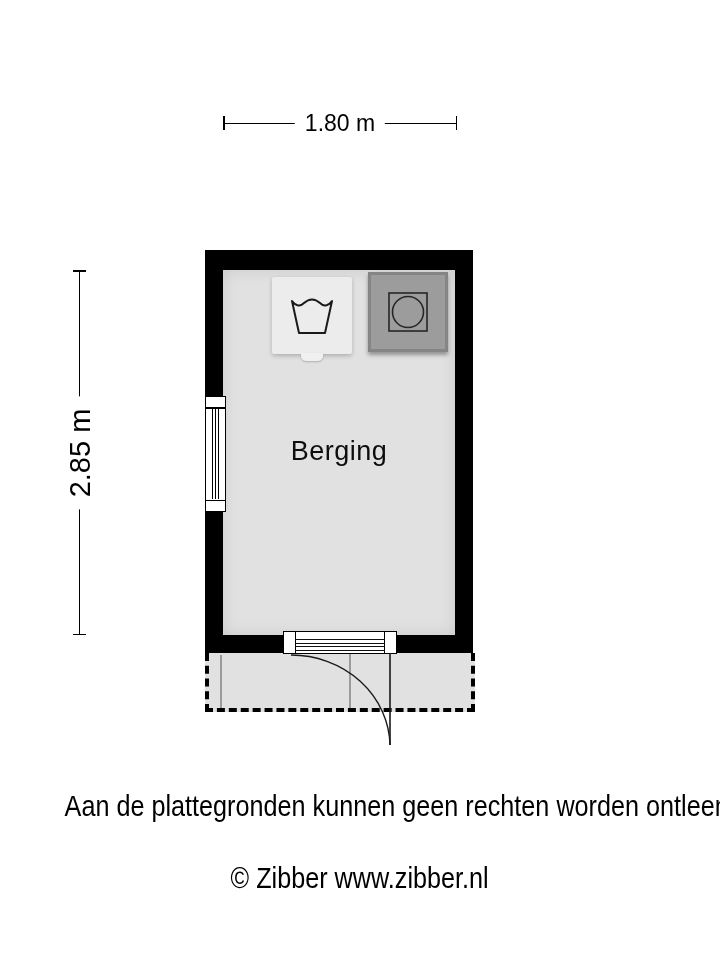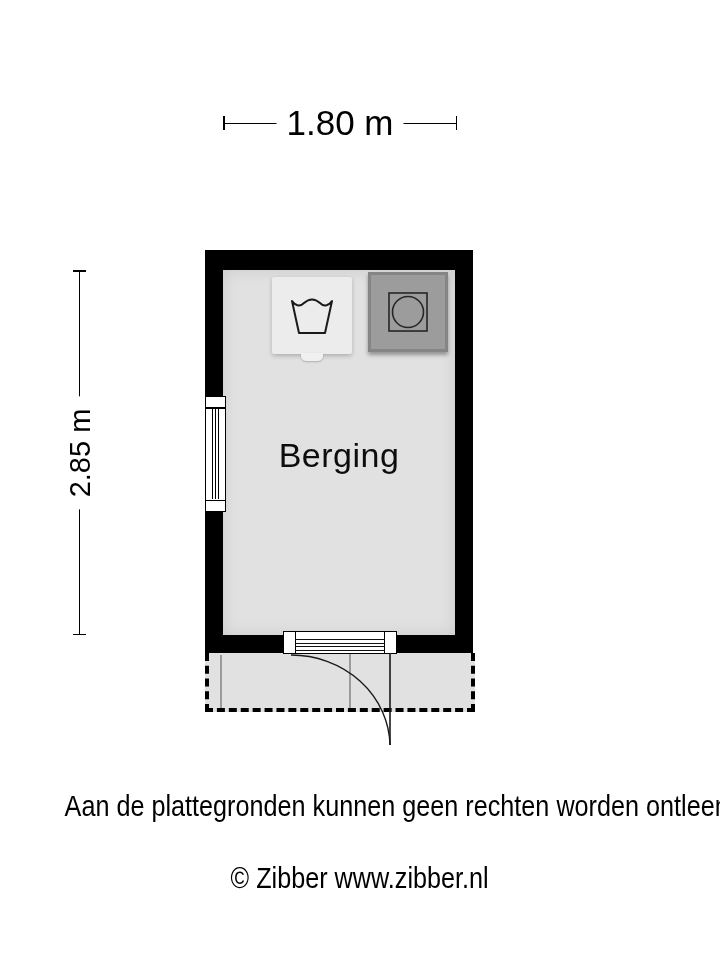--- a/index.html
+++ b/index.html
@@ -60,31 +60,31 @@
   .dryer{
     position:absolute;left:368px;top:272px;width:80px;height:80px;
     background:var(--appliance_dark,#9c9c9c);border:3px solid #858585;box-sizing:border-box;
     box-shadow:0 3px 4px rgba(0,0,0,0.35);
     display:flex;align-items:center;justify-content:center;
   }
 
   
   .room-label{
     position:absolute;left:223px;top:436px;width:232px;text-align:center;
-    font-size:34px;color:#0d0d0d;letter-spacing:0.5px;
+    font-size:27px;color:#0d0d0d;letter-spacing:0.5px;
   }
 
   
   .dim-h{position:absolute;left:223px;top:110px;width:234px;height:26px;}
   .dim-h .line{position:absolute;left:0;right:0;top:12.5px;height:1.5px;background:#000;}
   .dim-h .tick{position:absolute;top:6px;width:1.5px;height:14px;background:#000;}
   .dim-h .tick.l{left:0;} .dim-h .tick.r{right:0;}
   .dim-h .lbl{
     position:absolute;left:50%;top:50%;transform:translate(-50%,-50%);
-    background:#fff;padding:0 10px;font-size:35px;color:#000;white-space:nowrap;
+    background:#fff;padding:0 10px;font-size:23px;color:#000;white-space:nowrap;
   }
   .dim-v{position:absolute;left:73px;top:270px;width:13px;height:365px;}
   .dim-v .line{position:absolute;top:0;bottom:0;left:5.8px;width:1.5px;background:#000;}
   .dim-v .tick{position:absolute;left:0;right:0;height:1.5px;background:#000;}
   .dim-v .tick.t{top:0;} .dim-v .tick.b{bottom:0;}
   .dim-v .lbl{
     position:absolute;left:50%;top:50%;
     transform:translate(-50%,-50%) rotate(-90deg);
     background:#fff;padding:0 12px;font-size:29px;color:#000;white-space:nowrap;
   }

